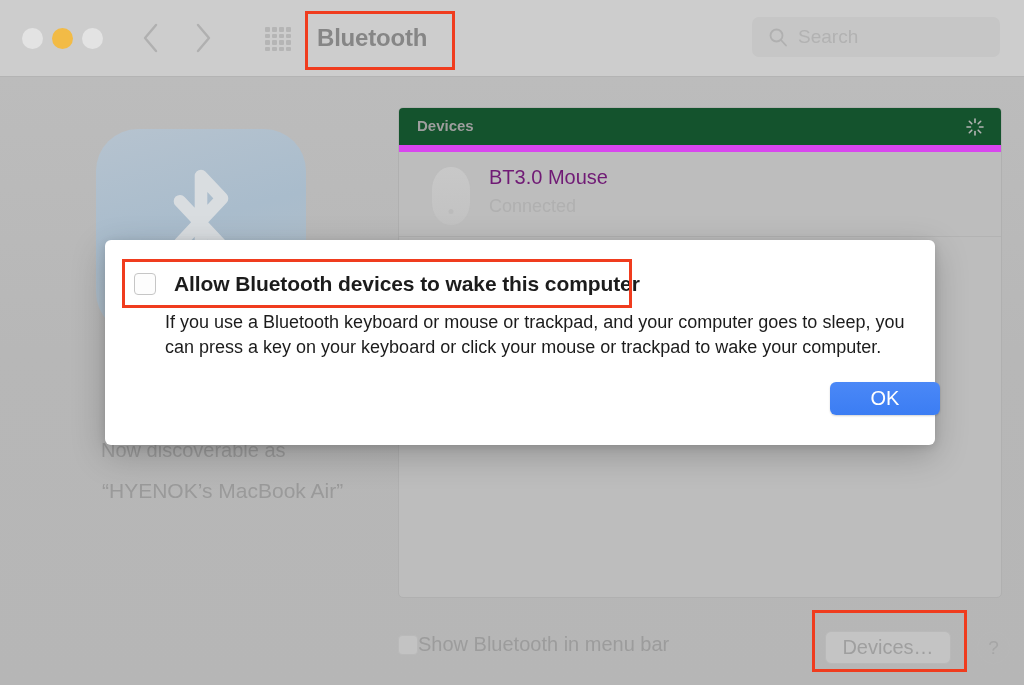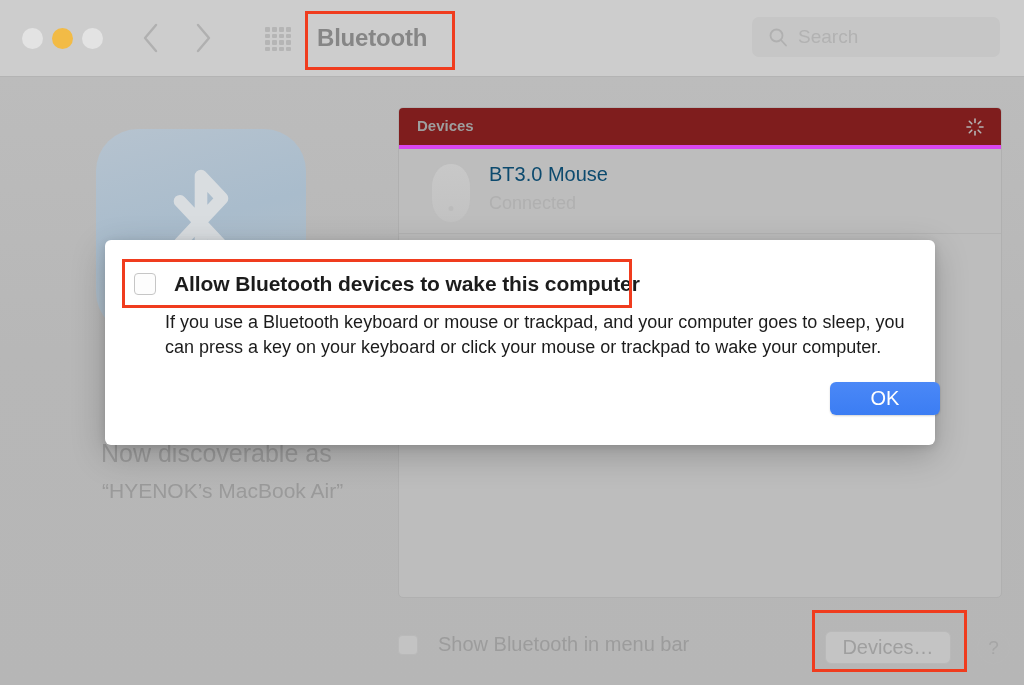--- a/index.html
+++ b/index.html
@@ -138,21 +138,21 @@
     top: 50%;
     transform: translate(-50%, -50%);
     width: 110px;
     height: 140px;
   }
 
   .disc-line1 {
     position: absolute;
     left: 101px;
     top: 362px;
-    font-size: 25px;
+    font-size: 20px;
     color: #9a9a9a;
     white-space: nowrap;
   }
   .disc-line2 {
     position: absolute;
     left: 78px;
     top: 402px;
     font-size: 21px;
     color: #9a9a9a;
     white-space: nowrap;
@@ -167,22 +167,22 @@
     width: 604px;
     height: 491px;
     background: #bdbdbd;
     border: 1px solid #b0b0b0;
     border-radius: 5px;
     box-sizing: border-box;
   }
   .devices-header {
     position: relative;
     height: 37px;
-    border-bottom: 4px solid #d946ef;
-    background: #7f1d1d;
+    border-bottom: 7px solid #d946ef;
+    background: #14532d;
     border-radius: 4px 4px 0 0;
   }
   .devices-header .dlabel {
     position: absolute;
     left: 18px;
     top: 9px;
     font-size: 15px;
     font-weight: bold;
     color: #9e9e9e;
   }
@@ -216,21 +216,21 @@
     transform: translateX(-50%);
     width: 5px; height: 5px;
     border-radius: 50%;
     background: #bbb;
   }
   .device-name {
     position: absolute;
     left: 90px;
     top: 14px;
     font-size: 20px;
-    color: #0c4a6e;
+    color: #701a75;
     white-space: nowrap;
   }
   .device-status {
     position: absolute;
     left: 90px;
     top: 44px;
     font-size: 18px;
     color: #b0b0b0;
     white-space: nowrap;
   }
@@ -254,21 +254,21 @@
     top: 540px;
     width: 1024px;
     height: 68px;
   }
   .menubar-check {
     position: absolute;
     left: 398px;
     top: 16px;
     display: flex;
     align-items: center;
-    gap: 20px;
+    gap: 0;
   }
   .cb-small {
     width: 20px; height: 20px;
     border-radius: 4px;
     background: #c3c3c3;
     border: 1px solid #b9b9b9;
     box-sizing: border-box;
   }
   .menubar-label {
     font-size: 20px;

